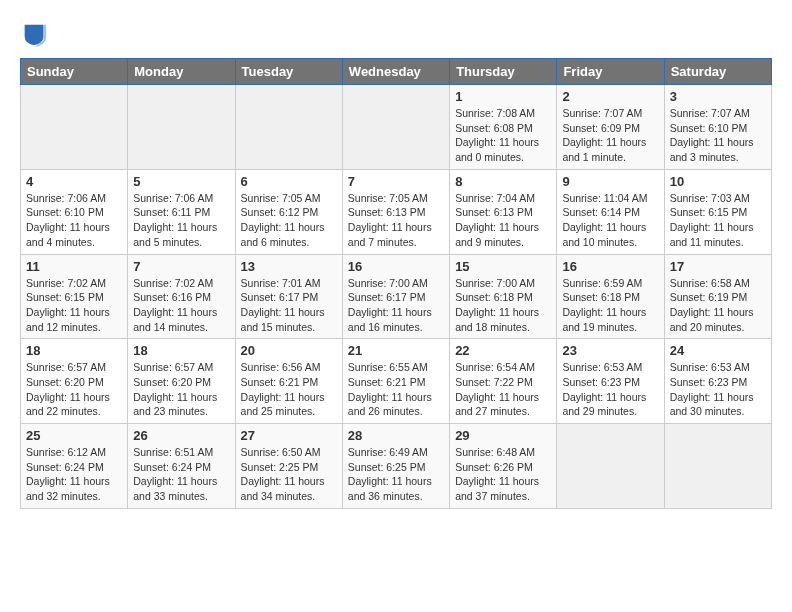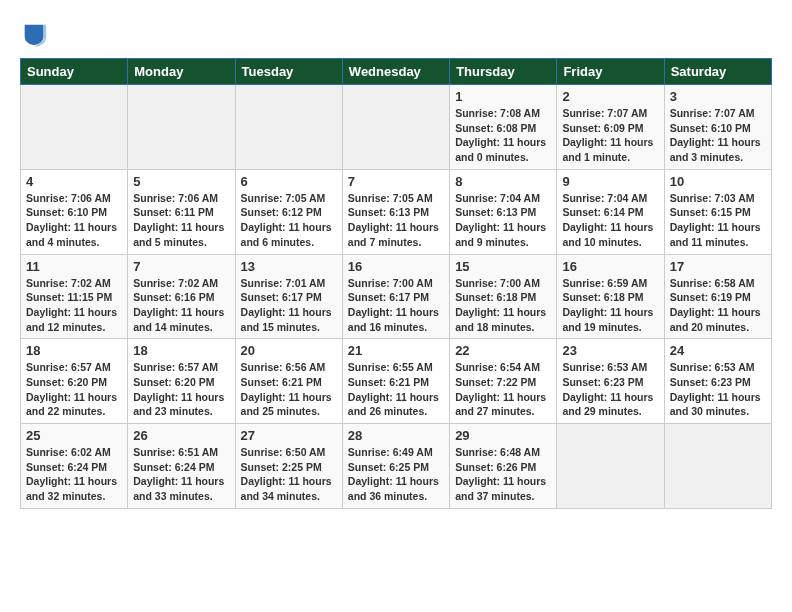--- a/index.html
+++ b/index.html
@@ -45,21 +45,21 @@
     .sub-title {
       font-size: 16px;
       color: #555;
     }
     .calendar {
       width: 100%;
       border-collapse: collapse;
       font-size: 11px;
     }
     .calendar thead th {
-      background: #14532d;
+      background: #737373;
       color: #fff;
       padding: 5px 6px;
       text-align: left;
       font-size: 13px;
       font-weight: bold;
       border: 1px solid #2e6db4;
     }
     .calendar tbody td {
       border: 1px solid #ccc;
       vertical-align: top;
@@ -78,21 +78,20 @@
       font-size: 13px;
       font-weight: bold;
       color: #333;
       display: block;
       margin-bottom: 2px;
     }
     .day-info {
       color: #333;
       font-size: 10.5px;
       line-height: 1.4;
-      font-weight: bold;
     }
     .empty-cell {
       background: #f0f0f0 !important;
     }
   </style>
 </head>
 <body>
 
 <div class="header">
   <div class="logo">
@@ -174,36 +173,36 @@
 Daylight: 11 hours and 7 minutes.</div>
         </td>
         <td>
           <span class="day-num">8</span>
           <div class="day-info">Sunrise: 7:04 AM
 Sunset: 6:13 PM
 Daylight: 11 hours and 9 minutes.</div>
         </td>
         <td>
           <span class="day-num">9</span>
-          <div class="day-info">Sunrise: 7:04 AM
+          <div class="day-info">Sunrise: 11:04 AM
 Sunset: 6:14 PM
 Daylight: 11 hours and 10 minutes.</div>
         </td>
         <td>
           <span class="day-num">10</span>
           <div class="day-info">Sunrise: 7:03 AM
 Sunset: 6:15 PM
 Daylight: 11 hours and 11 minutes.</div>
         </td>
       </tr>
       <tr>
         <td>
           <span class="day-num">11</span>
           <div class="day-info">Sunrise: 7:02 AM
-Sunset: 11:15 PM
+Sunset: 6:15 PM
 Daylight: 11 hours and 12 minutes.</div>
         </td>
         <td>
           <span class="day-num">7</span>
           <div class="day-info">Sunrise: 7:02 AM
 Sunset: 6:16 PM
 Daylight: 11 hours and 14 minutes.</div>
         </td>
         <td>
           <span class="day-num">13</span>
@@ -276,21 +275,21 @@
         <td>
           <span class="day-num">24</span>
           <div class="day-info">Sunrise: 6:53 AM
 Sunset: 6:23 PM
 Daylight: 11 hours and 30 minutes.</div>
         </td>
       </tr>
       <tr>
         <td>
           <span class="day-num">25</span>
-          <div class="day-info">Sunrise: 6:02 AM
+          <div class="day-info">Sunrise: 6:12 AM
 Sunset: 6:24 PM
 Daylight: 11 hours and 32 minutes.</div>
         </td>
         <td>
           <span class="day-num">26</span>
           <div class="day-info">Sunrise: 6:51 AM
 Sunset: 6:24 PM
 Daylight: 11 hours and 33 minutes.</div>
         </td>
         <td>

